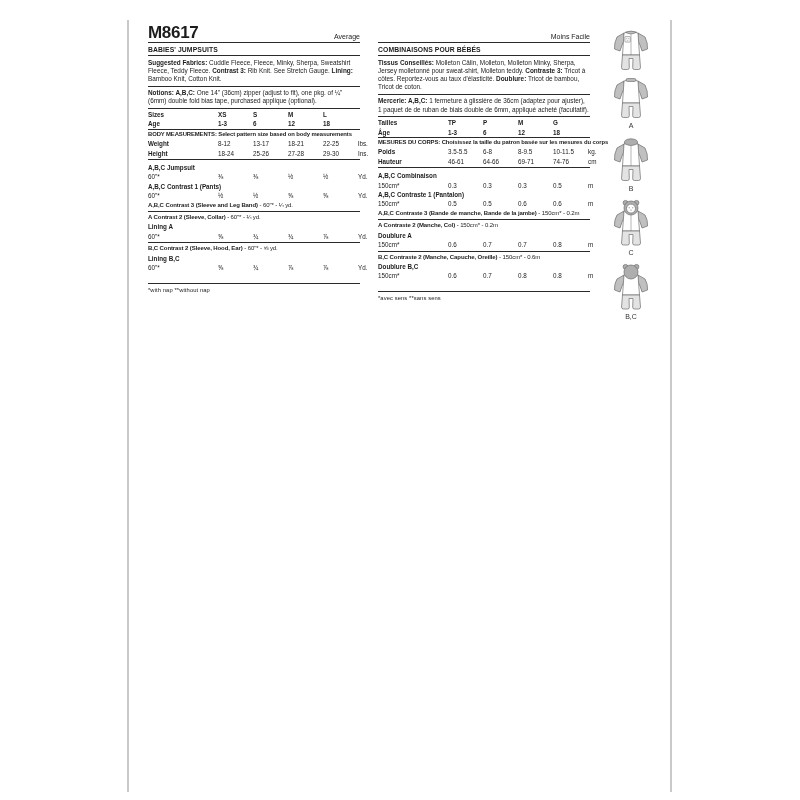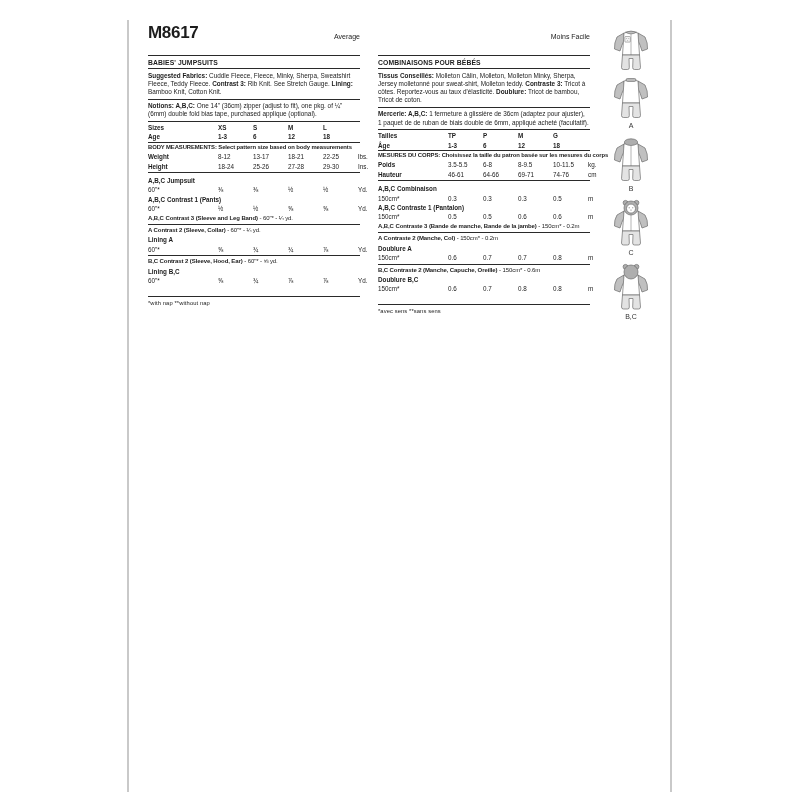--- a/index.html
+++ b/index.html
@@ -7,21 +7,21 @@
   body{width:800px;height:800px;background:#ffffff;position:relative;overflow:hidden;
        font-family:"Liberation Sans","DejaVu Sans",sans-serif;color:var(--text,#1c1c1c);}
   .sheet{position:absolute;inset:0;}
   .vrule{position:absolute;top:20px;height:772px;width:1.5px;background:var(--page_rule,#c9c9c9);}
   .vrule.left{left:127px;}
   .vrule.right{left:670px;}
   .col{position:absolute;top:25px;width:212px;}
   .col.en{left:148px;}
   .col.fr{left:378px;}
   .masthead{display:flex;justify-content:space-between;align-items:flex-end;
-            border-bottom:1.5px solid var(--rule,#2a2a2a);height:16px;padding-bottom:14px;}
+            border-bottom:1.5px solid var(--rule,#2a2a2a);height:16px;padding-bottom:1px;}
   .code{font-size:17px;font-weight:bold;letter-spacing:-0.3px;line-height:16px;}
   .difficulty{font-size:7px;line-height:9px;}
   .sechead{font-size:6.8px;font-weight:bold;padding:3px 0 2px;border-bottom:1px solid var(--rule,#2a2a2a);
            letter-spacing:0.1px;}
   .para{font-size:6.4px;line-height:8.2px;padding:2.5px 0;margin:0;
         border-bottom:1px solid var(--rule,#2a2a2a);}
   .para b{font-weight:bold;}
   .trow{display:grid;grid-template-columns:70px 35px 35px 35px 35px auto;
         font-size:6.3px;line-height:9.4px;}
   .trow.bold{font-weight:bold;}

